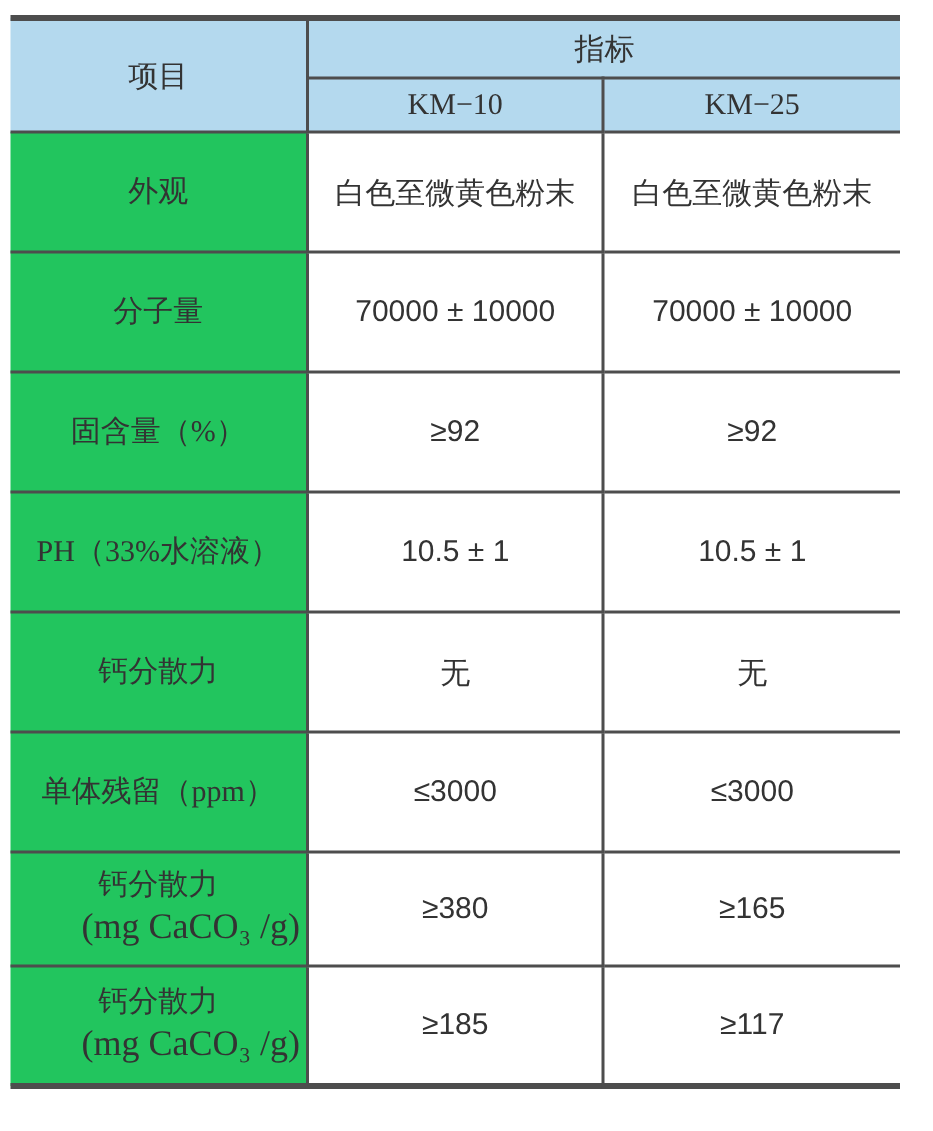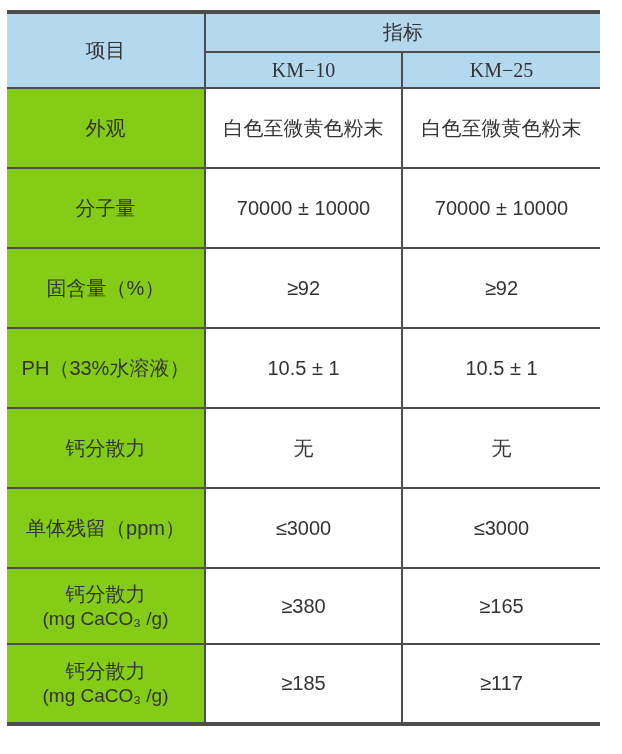--- a/index.html
+++ b/index.html
@@ -38,29 +38,29 @@
     padding: 0 4px;
     color: #333333;
   }
   
   table.spec-table th:first-child,
   table.spec-table td:first-child { border-left: none; }
   table.spec-table th:last-child,
   table.spec-table td:last-child { border-right: none; }
 
   .hdr { background: #b4d9ee; }
-  .row-label { background: #84cc16; }
+  .row-label { background: #22c55e; font-family: Liberation Serif, serif; }
 
   tr.hdr-top   { height: 40px; }
   tr.hdr-sub   { height: 36px; font-family: Liberation Serif, serif; }
   tr.body-row  { height: 80px; }
   tr.body-row-tall { height: 76px; }
 
   .label-line1, .label-line2 { display: block; line-height: 1.3; }
-  .label-line2 { font-size: 19px; }
+  .label-line2 { font-size: 24px; text-align: right; }
   .label-line2:empty { display: none; }
 </style>
 </head>
 <body>
 
 <div class="page">
   <table class="spec-table">
     <colgroup>
       <col style="width:198px">
       <col style="width:197px">

